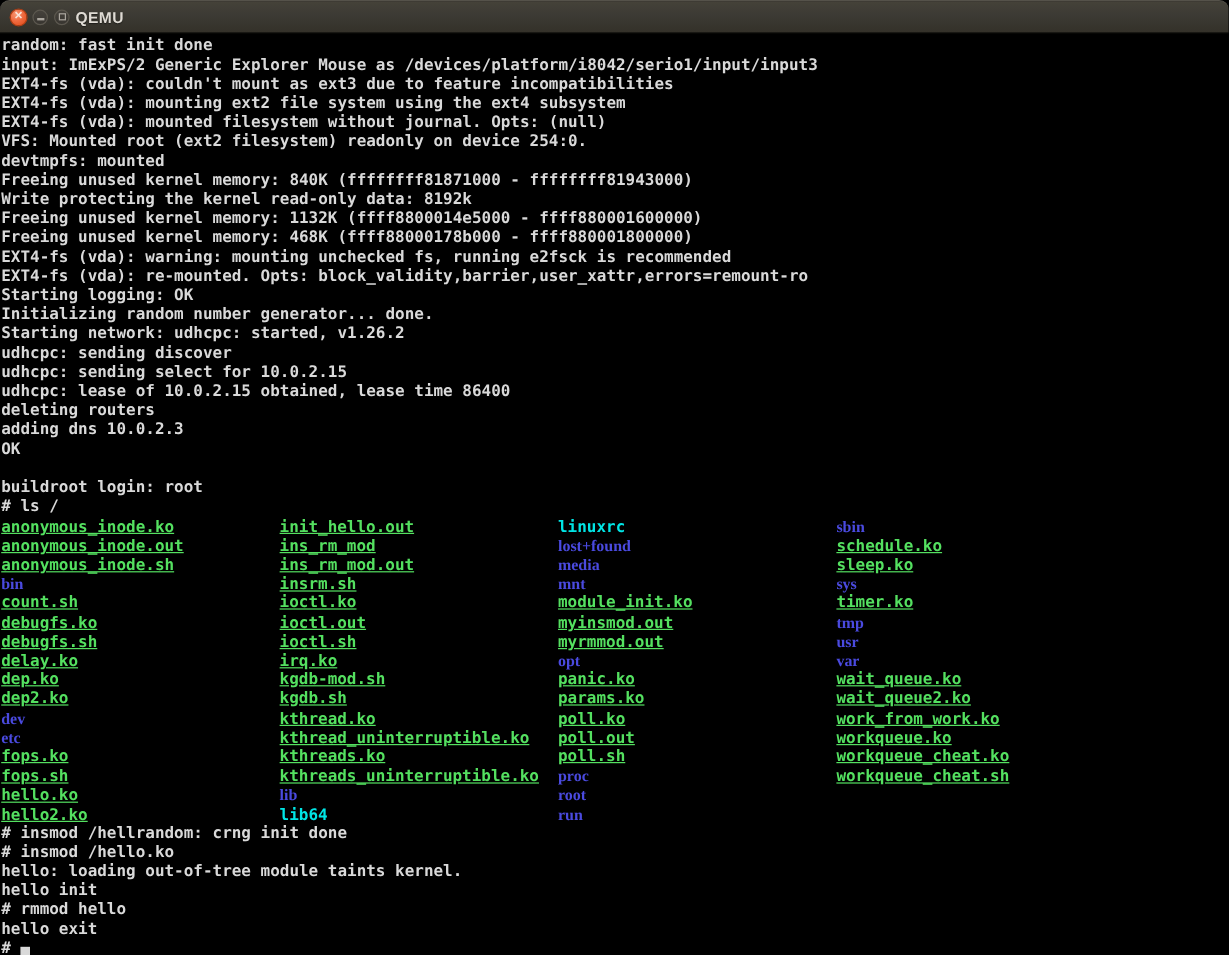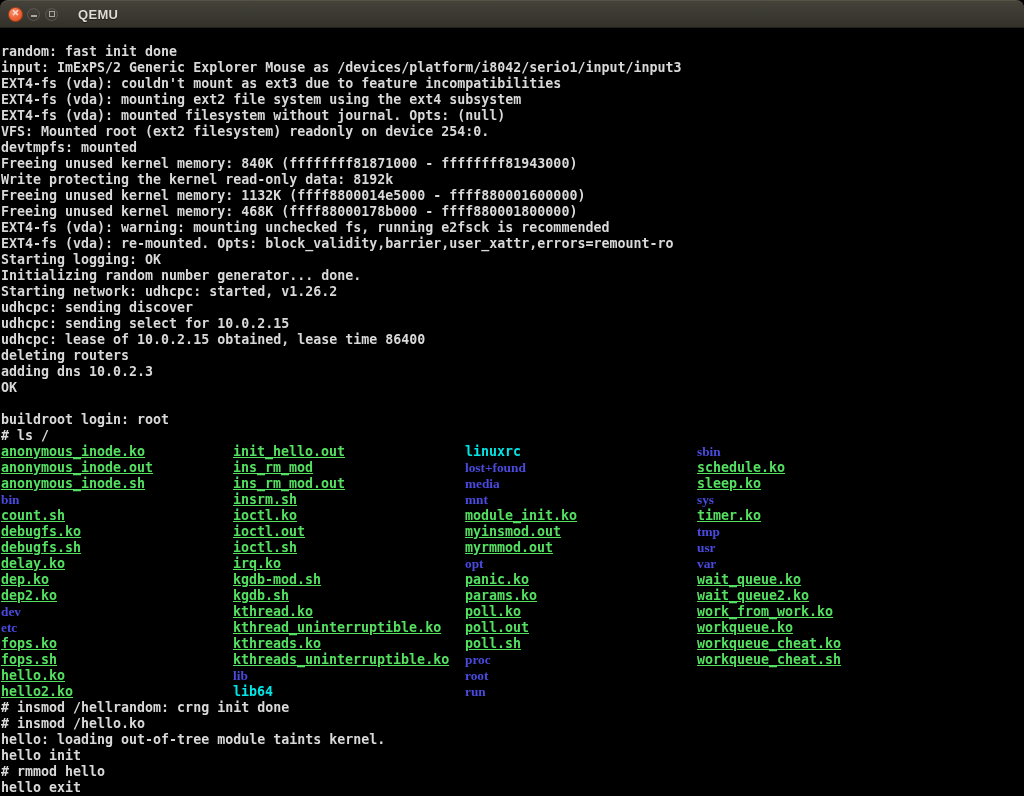--- a/index.html
+++ b/index.html
@@ -24,28 +24,28 @@
   }
   .btn-close .glyph { color:#f9e4da; font-size:9px; font-weight:bold; line-height:1; margin-top:-1px; }
   .btn-plain {
     width:13px; height:13px; margin-right:5px;
     background:linear-gradient(#45423c, #383530);
     border:1px solid #5c584f;
   }
   .glyph-min { width:6px; height:2px; background:#aaa69e; margin-top:3px; }
   .glyph-max { width:6px; height:6px; box-sizing:border-box; border:1.5px solid #aaa69e; background:transparent; }
   .title {
-    margin-left:15px; font-size:13px; font-weight:bold; color:#dfdbd4;
+    font-size:13px; font-weight:bold; color:#dfdbd4;
     text-shadow:0 1px 1px rgba(0,0,0,.5); letter-spacing:.3px;
   }
 
   
   .terminal {
     width:1024px; height:768px; box-sizing:border-box; overflow:hidden;
-    background:#000; padding:16px 0 0 1px;
+    background:#000; padding:3px 0 0 1px;
     font-family:"DejaVu Sans Mono", monospace;
     font-weight:bold; font-size:13.3px; line-height:16px;
     color:var(--fg, #d9d9d9);
     white-space:pre; cursor:text;
   }
   .line { height:16px; white-space:pre; }
   .cell { display:inline-block; width:232px; white-space:pre; }
   .t-exec    { color:var(--green, #54e060);text-decoration:underline; }
   .t-dir     { color:var(--blue, #4a4adf);font-family:Liberation Serif, serif; }
   .t-symlink { color:var(--cyan, #00e5e5); }

